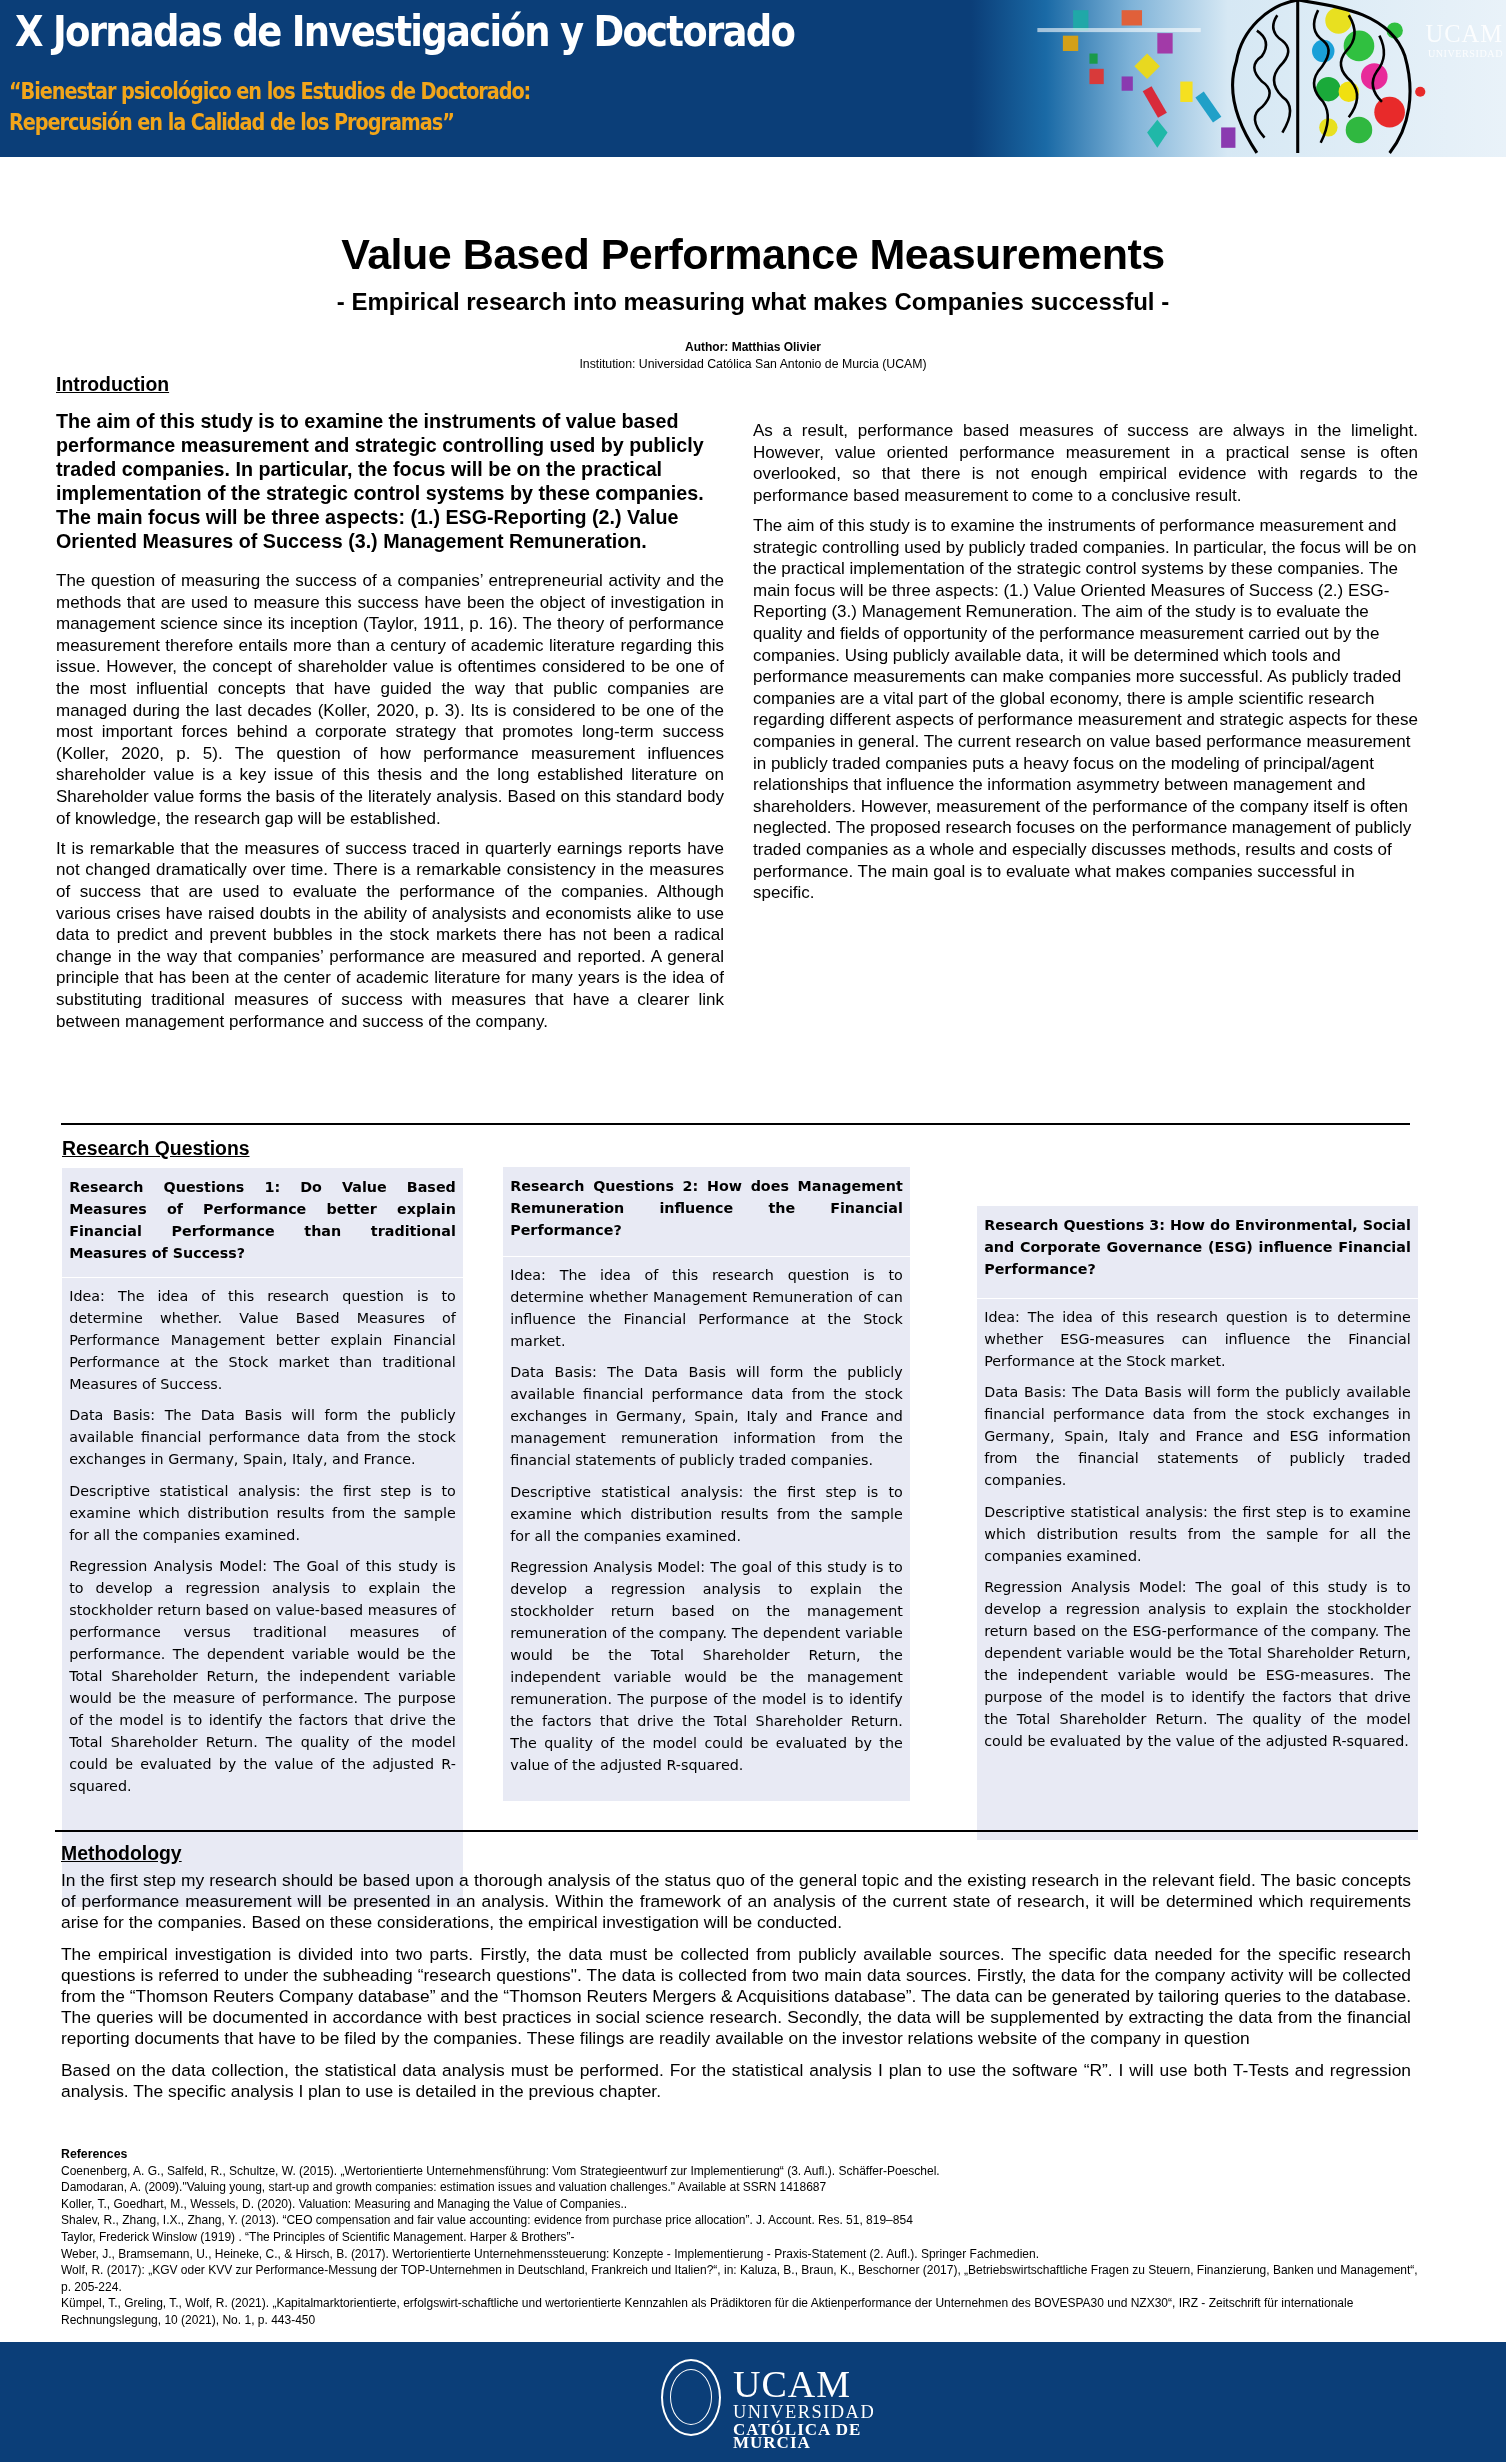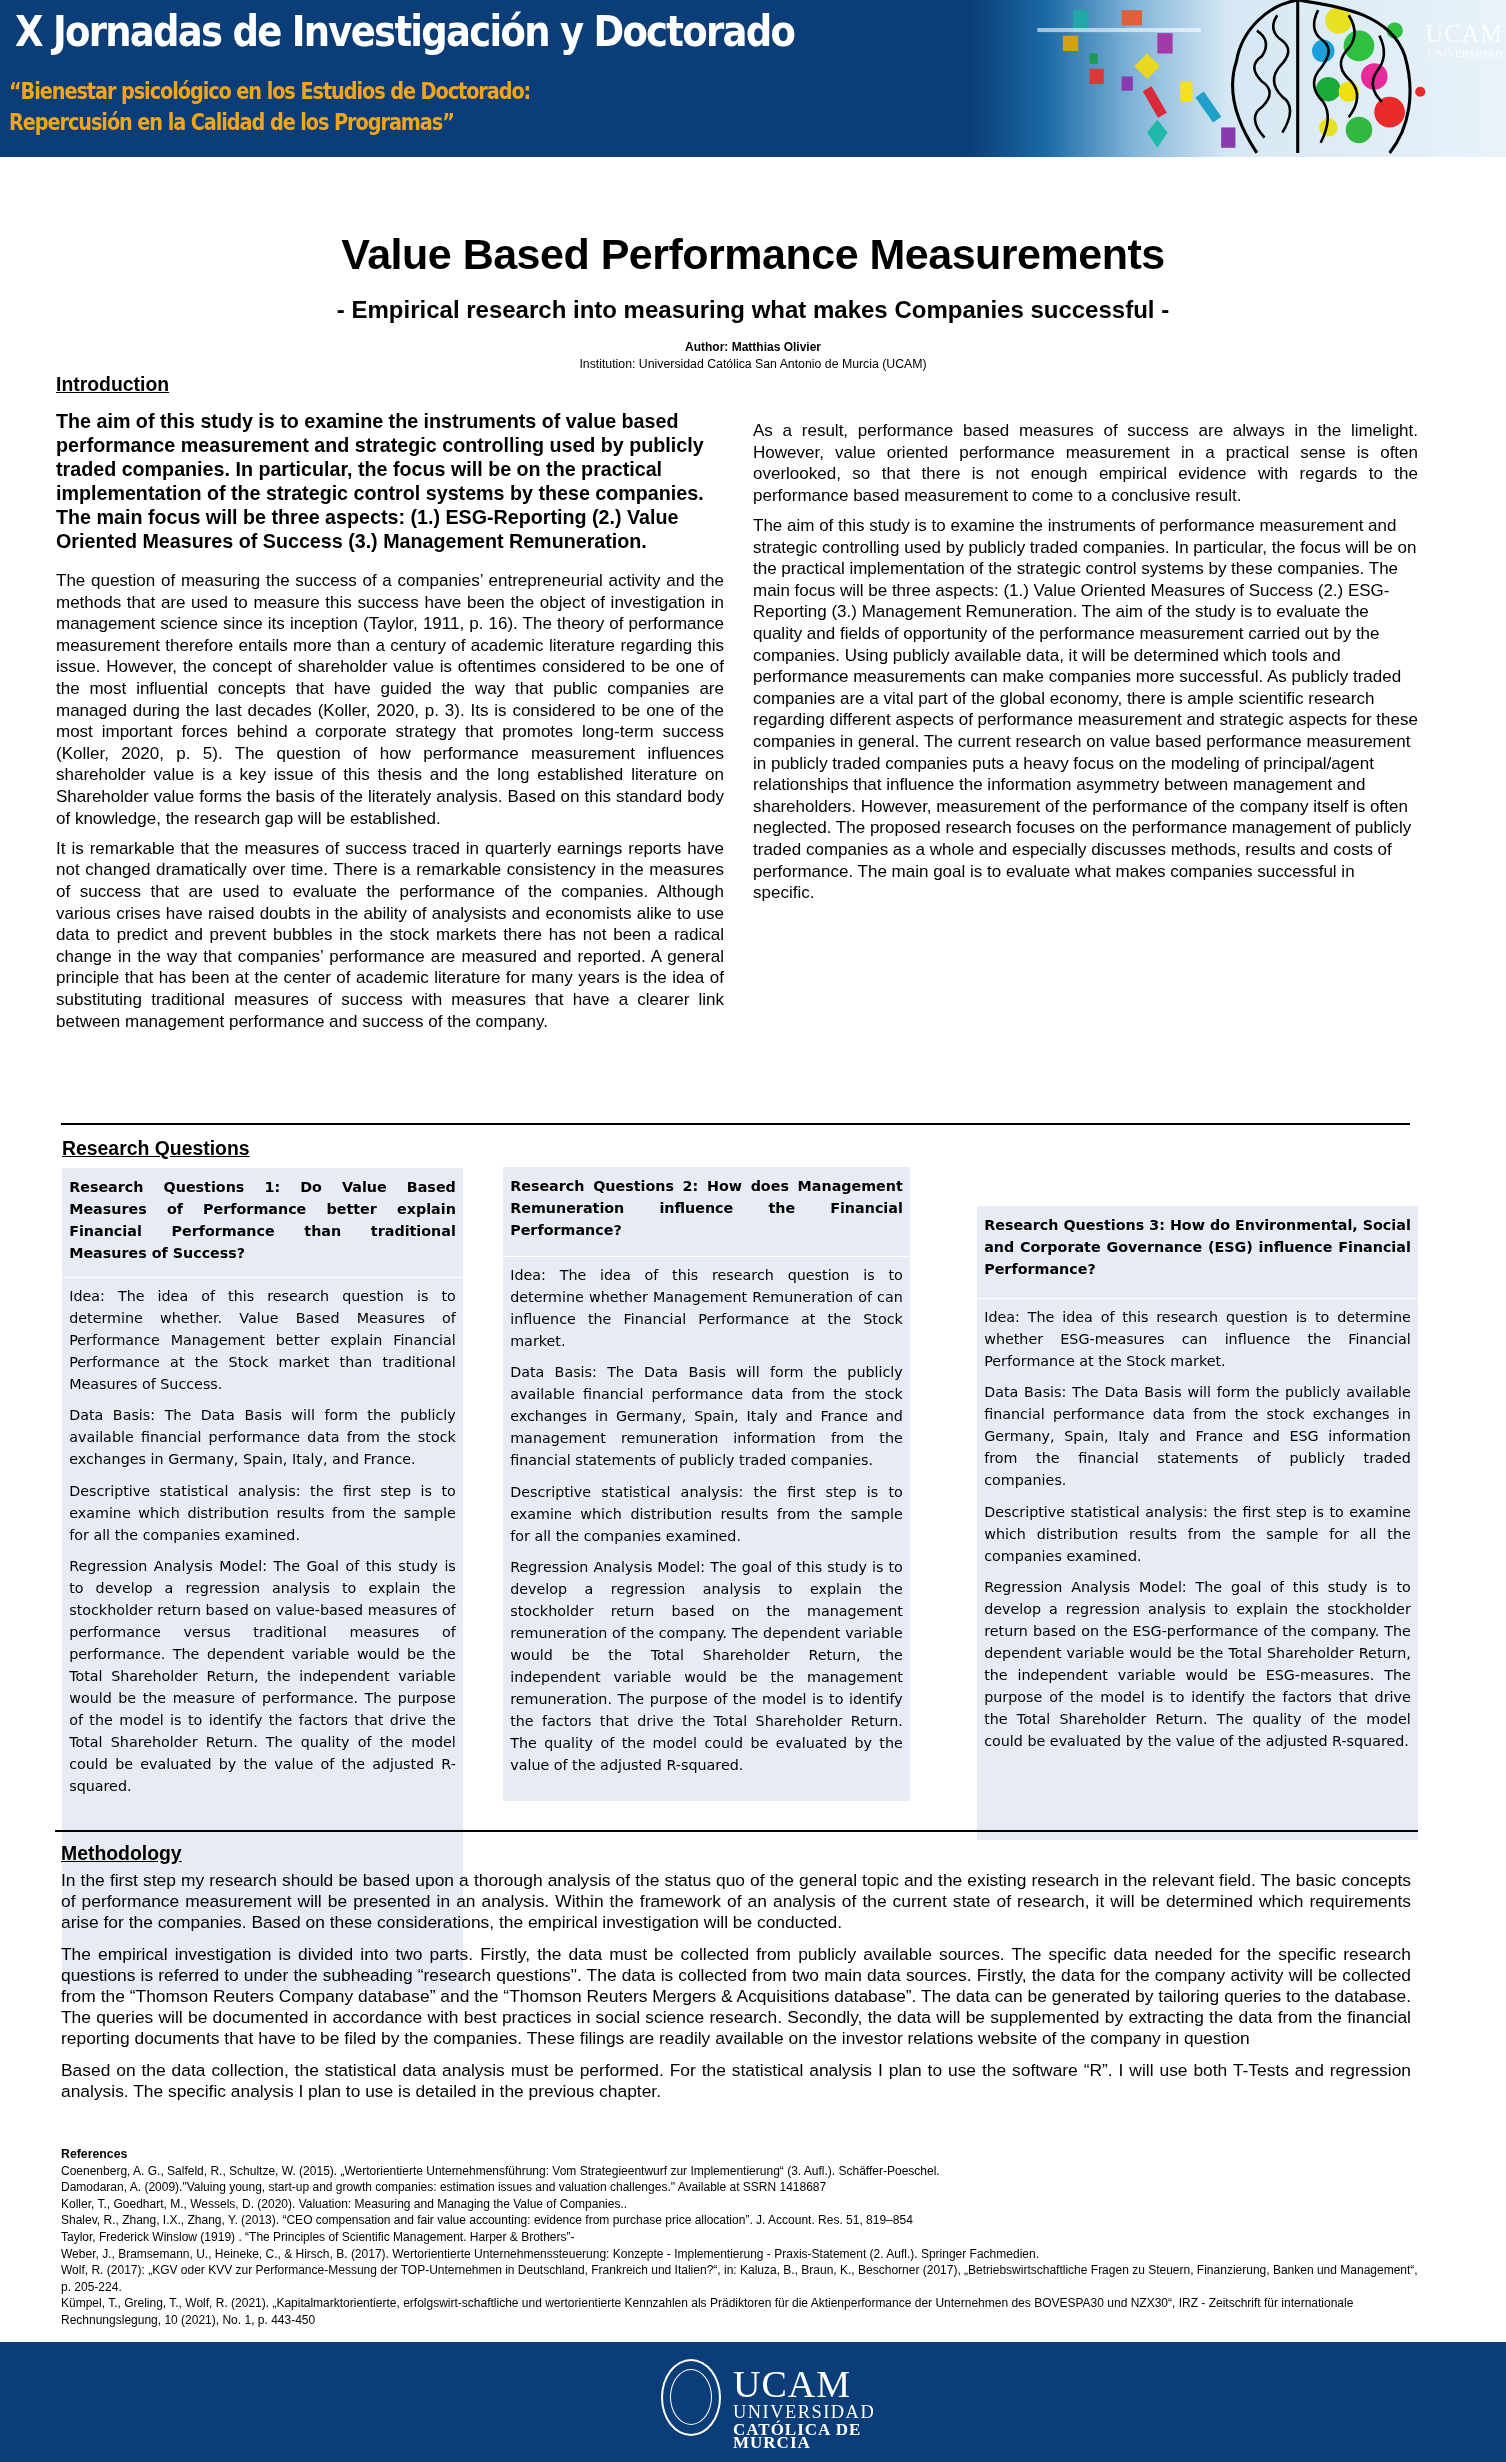--- a/index.html
+++ b/index.html
@@ -18,21 +18,21 @@
   .header-sub.l2 { top: 108px; }
   .brain-art { position: absolute; left: 971px; top: 0; width: 535px; height: 157px; }
   .header-logo { position: absolute; left: 1380px; top: 20.4px; color: rgba(255,255,255,0.85);
     font-family: "Liberation Serif", serif; text-align: right; width: 123px; }
   .header-logo .big { font-size: 24.5px; letter-spacing: 1px; }
   .header-logo .small { font-size: 10.2px; letter-spacing: 0.5px; }
 
   
   .main-title { position: absolute; left: 0; width: 1506px; top: 230px; text-align: center;
     font-family: "Liberation Sans", sans-serif; font-weight: bold; font-size: 43px; letter-spacing: -0.5px; }
-  .sub-title { position: absolute; left: 0; width: 1506px; top: 296px; text-align: center;
+  .sub-title { position: absolute; left: 0; width: 1506px; top: 288px; text-align: center;
     font-weight: bold; font-size: 24px; }
   .author { position: absolute; left: 0; width: 1506px; top: 340px; text-align: center; font-weight: bold; font-size: 12px; }
   .institution { position: absolute; left: 0; width: 1506px; top: 357px; text-align: center; font-size: 12.3px; }
 
   .section-h { position: absolute; font-weight: bold; font-size: 19.4px; text-decoration: underline; }
 
   
   .col { position: absolute; font-size: 17px; line-height: 21.6px; text-align: justify; }
   .col p { margin-bottom: 8.7px; }
   .col p.lead { font-weight: bold; font-size: 19.7px; line-height: 24px; text-align: left; margin-bottom: 17px; }
@@ -41,21 +41,21 @@
   .col-right p.nojust { text-align: left; }
 
   .rule { position: absolute; height: 2px; background: #000; }
 
   
   .rq-box { position: absolute; background: #e8eaf4; font-family: "DejaVu Sans", sans-serif; }
   .rq-head { background: #e8eaf4; font-weight: bold; font-size: 14.3px; line-height: 22px; padding: 8.2px 7.2px 4.1px 7.2px;
     text-align: justify; border-bottom: 1.5px solid #ffffff; }
   .rq-body { padding: 7.2px 7.2px; font-size: 14.3px; line-height: 22px; text-align: justify; }
   .rq-body p { margin-bottom: 9.2px; }
-  .rq1 { left: 62px; top: 1168px; width: 401px; height: 824px; }
+  .rq1 { left: 62px; top: 1168px; width: 401px; height: 739px; }
   .rq2 { left: 503px; top: 1167px; width: 407px; height: 634px; }
   .rq3 { left: 977px; top: 1166px; width: 441px; height: 634px; margin-top: 40px; }
   .rq1 .rq-head { height: 110px; }
   .rq2 .rq-head { height: 90px; }
   .rq3 .rq-head { height: 93px; }
 
   
   .method { position: absolute; left: 61px; top: 1870px; width: 1350px; font-size: 17.4px; line-height: 21px; text-align: justify; }
   .method p { margin-bottom: 11.2px; }
 

